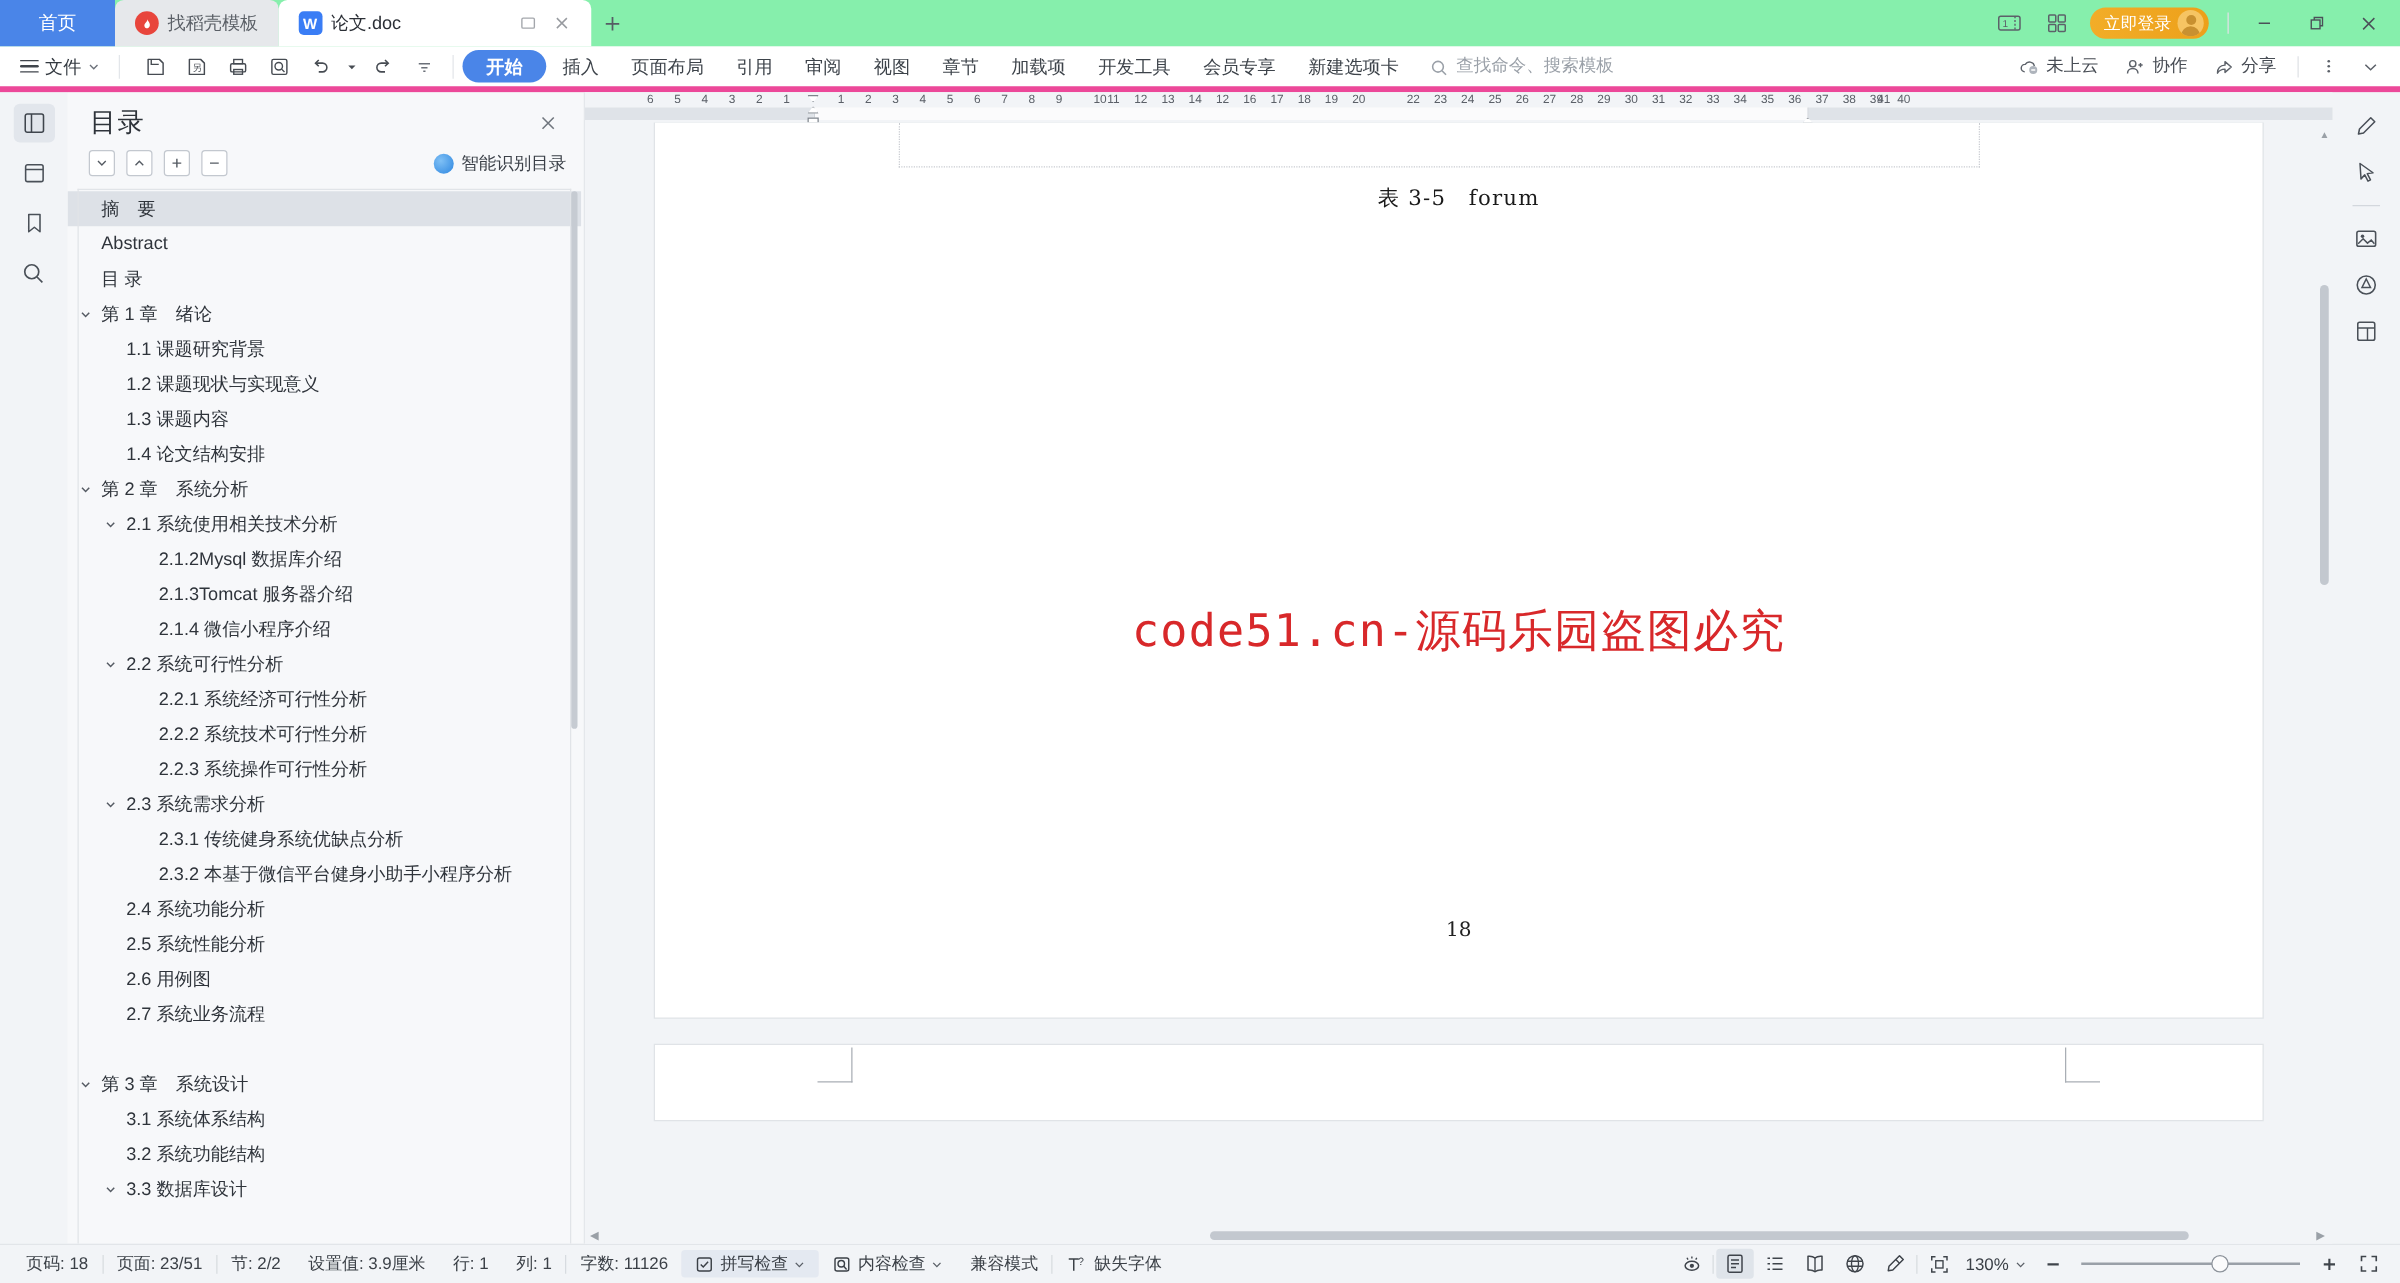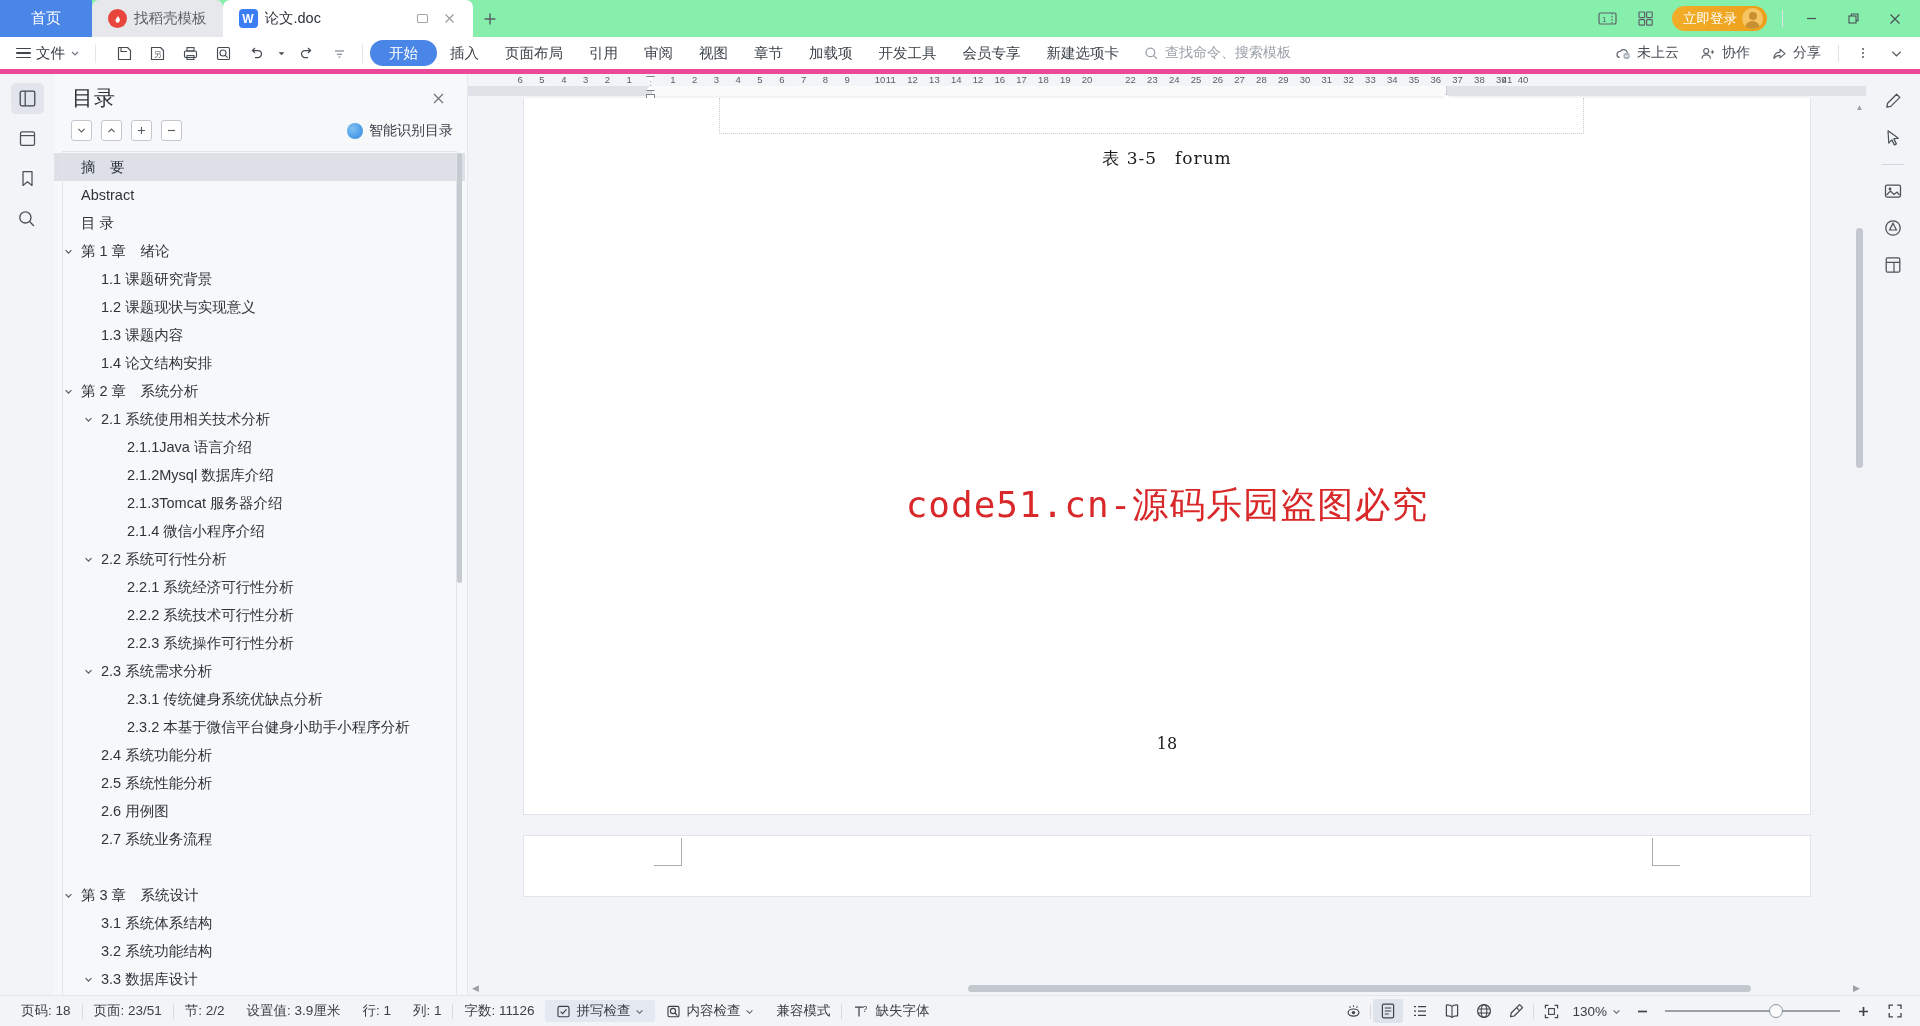--- a/index.html
+++ b/index.html
@@ -59,22 +59,22 @@
     padding: 0 8px; gap: 0px; flex: none; border-bottom: 5px solid #ec4899;
   }
   .file-btn { display: flex; align-items: center; gap: 5px; padding: 0 8px; height: 28px; color: #333940; font-size: 14.5px; }
   .hamb { display: flex; flex-direction: column; gap: 3px; width: 15px; }
   .hamb i { display: block; height: 1.6px; background: #40454c; border-radius: 1px; }
   .qat { display: flex; align-items: center; gap: 2px; padding-left: 6px; }
   .qbtn { width: 31px; height: 28px; display: flex; align-items: center; justify-content: center; color: #464b52; border-radius: 4px; }
   .rb-sep { width: 1px; height: 19px; background: #e3e6ea; margin: 0 7px; }
   .tabs { display: flex; align-items: center; gap: 0px; }
   .rtab { font-size: 14.5px; color: #3d434a; padding: 0 13px; height: 26px; display: flex; align-items: center; white-space: nowrap; }
-  .rtab.sel { background: #4a85e8; color: #fff; border-radius: 13px; padding: 12px 19px; }
-  .ribbon-search { display: flex; align-items: center; gap: 6px; margin-left: 12px; color: #9aa0a8; font-size: 14px; white-space: nowrap;}
+  .rtab.sel { background: #4a85e8; color: #fff; border-radius: 13px; padding: 12px 19px; font-weight: bold; }
+  .ribbon-search { display: flex; align-items: flex-end; gap: 6px; margin-left: 12px; color: #9aa0a8; font-size: 14px; white-space: nowrap;}
   .ribbon-right { margin-left: auto; display: flex; align-items: center; gap: 3px; }
   .rr-item { display: flex; align-items: center; gap: 5px; font-size: 14px; color: #474c54; padding: 0 9px; height: 27px; white-space: nowrap;}
 
   
   .body { flex: 1; display: flex; min-height: 0; background: #f2f4f7; }
 
   
   .rail { width: 54px; background: #f2f4f7; display: flex; flex-direction: column; align-items: center;
           padding-top: 9px; gap: 9px; flex: none; }
   .rail-btn { width: 33px; height: 31px; display: flex; align-items: center; justify-content: center;
@@ -523,24 +523,20 @@
               </span>
               <span>第 2 章　系统分析</span>
             </div>
             <div class="ol-item">
               <span class="ol-caret" style="margin-left: 30px;">
                 <svg width="9" height="9" viewBox="0 0 9 9">
                   <path d="M1.6 3.2l2.9 3 2.9-3" fill="none" stroke="#565c64" stroke-width="1.2"></path>
                 </svg>
               </span>
               <span>2.1 系统使用相关技术分析</span>
-            </div>
-            <div class="ol-item">
-              <span class="ol-caret blank" style="margin-left: 56px;"></span>
-              <span>2.1.1Java 语言介绍</span>
             </div>
             <div class="ol-item">
               <span class="ol-caret blank" style="margin-left: 56px;"></span>
               <span>2.1.2Mysql 数据库介绍</span>
             </div>
             <div class="ol-item">
               <span class="ol-caret blank" style="margin-left: 56px;"></span>
               <span>2.1.3Tomcat 服务器介绍</span>
             </div>
             <div class="ol-item">

